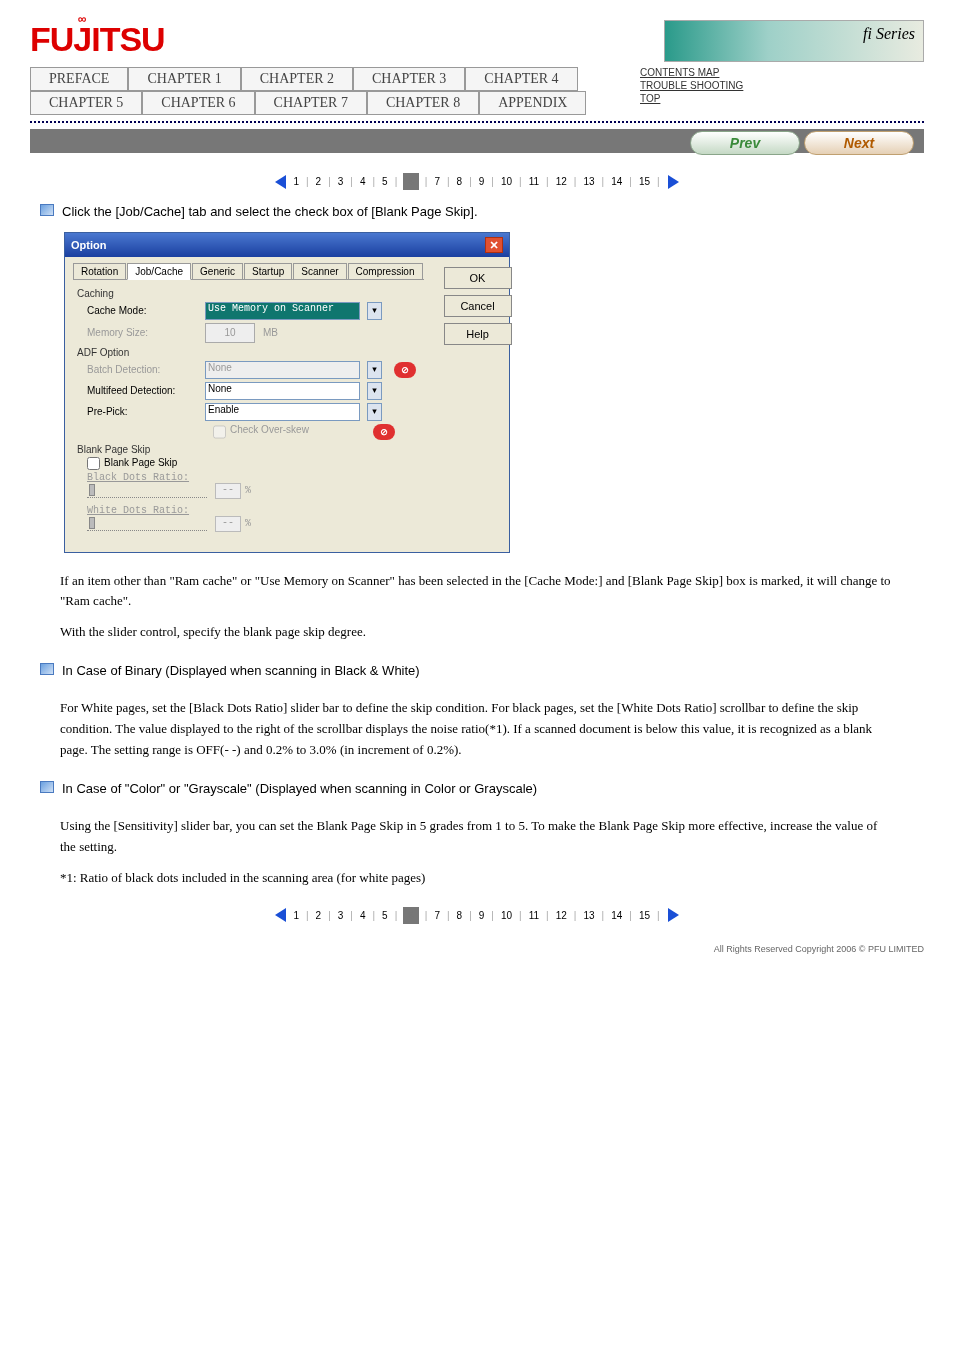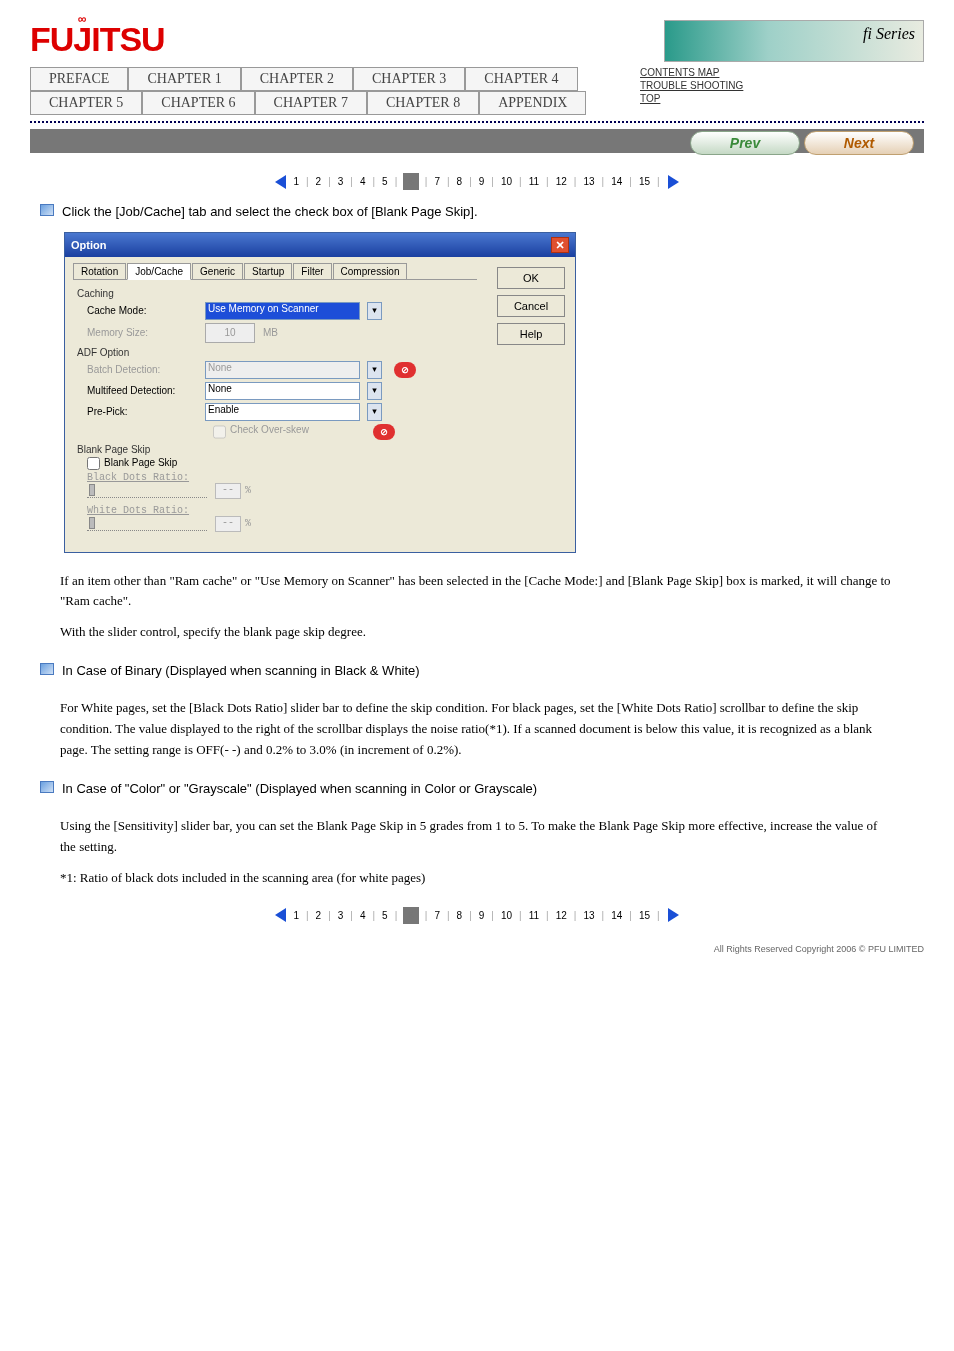--- a/index.html
+++ b/index.html
@@ -130,21 +130,21 @@
     background: linear-gradient(135deg,#6aa0e0,#cfe0f5);
     border: 1px solid #4a7ac0;
     flex-shrink: 0;
     margin-top: 2px;
   }
   .section-text {
     font-size: 13px;
     line-height: 1.5;
   }
   .dialog {
-    width: 512px;
+    width: 446px;
     margin: 10px 0 10px 24px;
     border: 1px solid #3a5fa0;
     background: #ece9d8;
     font-size: 11px;
   }
   .dlg-title {
     background: linear-gradient(#4a78d0,#1a3fa0);
     color: #fff;
     font-weight: bold;
     padding: 4px 6px;
@@ -204,21 +204,21 @@
   .row label { width: 110px; font-size: 10px; }
   .row label.disabled { color: #999; }
   .row select, .row .sel {
     width: 155px;
     height: 18px;
     border: 1px solid #7a9ac0;
     background: #fff;
     font-size: 10px;
     padding-left: 2px;
   }
-  .row .sel.hl { background: #1d4ed8; color: #fff; }
+  .row .sel.hl { background: #0f766e; color: #fff; font-family: Liberation Mono, monospace; }
   .row .sel.dis { background: #eee; color: #999; }
   .row .dd {
     width: 15px; height: 18px;
     border: 1px solid #7a9ac0;
     background: #dce4ef;
     text-align: center;
     line-height: 14px;
     cursor: pointer;
     font-size: 9px;
     margin-left: -1px;
@@ -376,21 +376,21 @@
       <span>Option</span>
       <div class="dlg-close">✕</div>
     </div>
     <div class="dlg-body">
       <div class="dlg-left">
         <div class="tabs">
           <div class="t">Rotation</div>
           <div class="t active">Job/Cache</div>
           <div class="t">Generic</div>
           <div class="t">Startup</div>
-          <div class="t">Filter</div>
+          <div class="t">Scanner</div>
           <div class="t">Compression</div>
         </div>
 
         <div class="grp-label">Caching</div>
         <div class="row">
           <label>Cache Mode:</label>
           <div class="sel hl">Use Memory on Scanner</div>
           <div class="dd">▾</div>
         </div>
         <div class="row">

